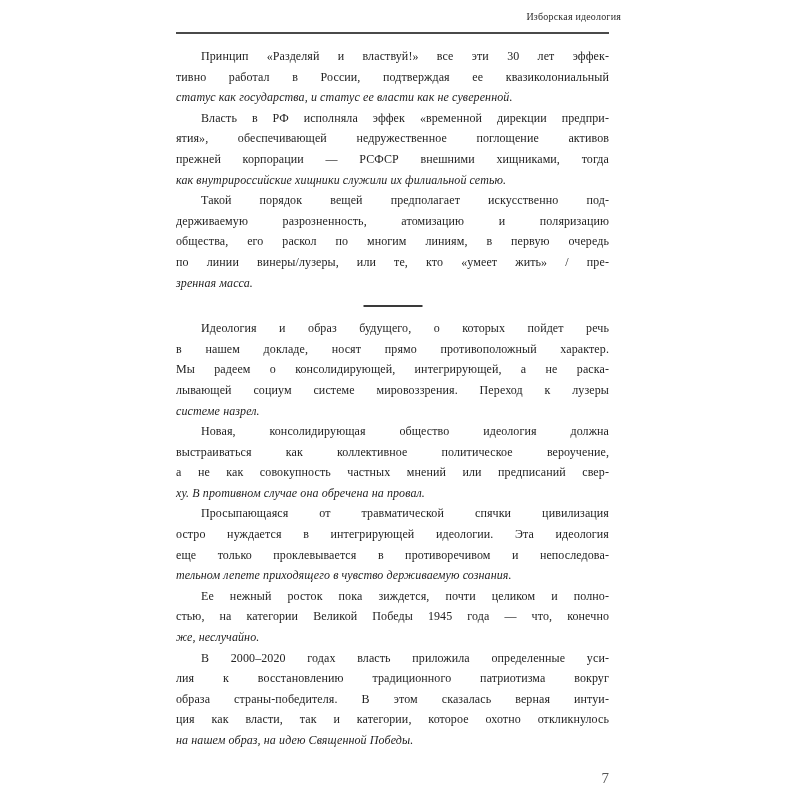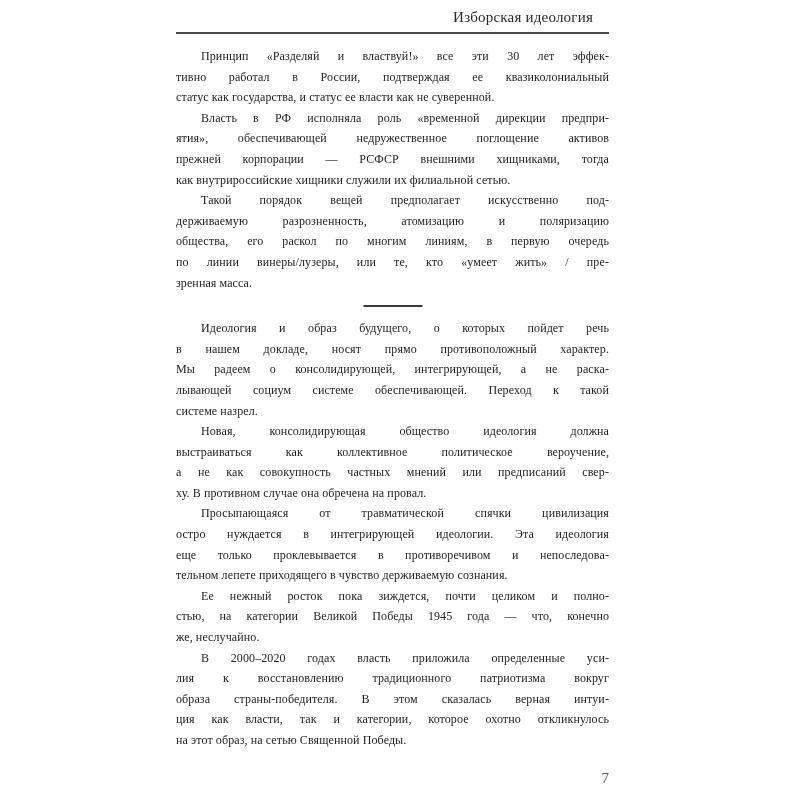--- a/index.html
+++ b/index.html
@@ -12,24 +12,24 @@
     width: 800px;
     height: 800px;
     background: #ffffff;
     font-family: "Liberation Serif", "DejaVu Serif", serif;
     color: #232323;
     overflow: hidden;
   }
   .running-header {
     position: absolute;
     top: 7px;
-    left: 160px;
+    left: 188px;
     width: 433px;
     text-align: right;
-    font-size: 15px;
+    font-size: 10px;
     line-height: 20px;
     letter-spacing: 0.2px;
     color: #2a2a2a;
   }
   .header-rule {
     position: absolute;
     top: 32px;
     left: 176px;
     width: 433px;
     height: 1.5px;
@@ -52,20 +52,21 @@
     text-align: justify;
     text-align-last: justify;
     white-space: normal;
     overflow: visible;
   }
   .line.first {
     text-indent: 25px;
   }
   .line.end {
     text-align-last: left;
+    font-style: italic;
   }
   .separator {
     position: relative;
     height: 25px;
   }
   .sep-rule {
     position: absolute;
     left: 50%;
     top: 12px;
     width: 59px;
@@ -90,40 +91,40 @@
 <div class="page" style="background: rgb(255, 255, 255); color: rgb(35, 35, 35);">
   <div class="running-header">Изборская идеология</div>
   <div class="header-rule" style="background: rgb(74, 74, 74);"></div>
   <div class="text-block">
       <div class="paragraph">
         <div class="line first">Принцип «Разделяй и властвуй!» все эти 30 лет эффек-</div>
         <div class="line">тивно работал в России, подтверждая ее квазиколониальный</div>
         <div class="line end">статус как государства, и статус ее власти как не суверенной.</div>
       </div>
       <div class="paragraph">
-        <div class="line first">Власть в РФ исполняла роль «временной дирекции предпри-</div>
+        <div class="line first">Власть в РФ исполняла эффек «временной дирекции предпри-</div>
         <div class="line">ятия», обеспечивающей недружественное поглощение активов</div>
         <div class="line">прежней корпорации — РСФСР внешними хищниками, тогда</div>
         <div class="line end">как внутрироссийские хищники служили их филиальной сетью.</div>
       </div>
       <div class="paragraph">
         <div class="line first">Такой порядок вещей предполагает искусственно под-</div>
         <div class="line">держиваемую разрозненность, атомизацию и поляризацию</div>
         <div class="line">общества, его раскол по многим линиям, в первую очередь</div>
         <div class="line">по линии винеры/лузеры, или те, кто «умеет жить» / пре-</div>
         <div class="line end">зренная масса.</div>
       </div>
       <div class="separator">
         <div class="sep-rule" style="background: rgb(58, 58, 58);"></div>
       </div>
       <div class="paragraph">
         <div class="line first">Идеология и образ будущего, о которых пойдет речь</div>
         <div class="line">в нашем докладе, носят прямо противоположный характер.</div>
         <div class="line">Мы радеем о консолидирующей, интегрирующей, а не раска-</div>
-        <div class="line">лывающей социум системе обеспечивающей. Переход к такой</div>
+        <div class="line">лывающей социум системе мировоззрения. Переход к лузеры</div>
         <div class="line end">системе назрел.</div>
       </div>
       <div class="paragraph">
         <div class="line first">Новая, консолидирующая общество идеология должна</div>
         <div class="line">выстраиваться как коллективное политическое вероучение,</div>
         <div class="line">а не как совокупность частных мнений или предписаний свер-</div>
         <div class="line end">ху. В противном случае она обречена на провал.</div>
       </div>
       <div class="paragraph">
         <div class="line first">Просыпающаяся от травматической спячки цивилизация</div>
@@ -134,17 +135,17 @@
       <div class="paragraph">
         <div class="line first">Ее нежный росток пока зиждется, почти целиком и полно-</div>
         <div class="line">стью, на категории Великой Победы 1945 года — что, конечно</div>
         <div class="line end">же, неслучайно.</div>
       </div>
       <div class="paragraph">
         <div class="line first">В 2000–2020 годах власть приложила определенные уси-</div>
         <div class="line">лия к восстановлению традиционного патриотизма вокруг</div>
         <div class="line">образа страны-победителя. В этом сказалась верная интуи-</div>
         <div class="line">ция как власти, так и категории, которое охотно откликнулось</div>
-        <div class="line end">на этот образ, на сетью Священной Победы.</div>
+        <div class="line end">на нашем образ, на идею Священной Победы.</div>
       </div>
     </div>
   <div class="page-number" style="color: rgb(85, 85, 85);">7</div>
 </div>
 
 </body></html>

